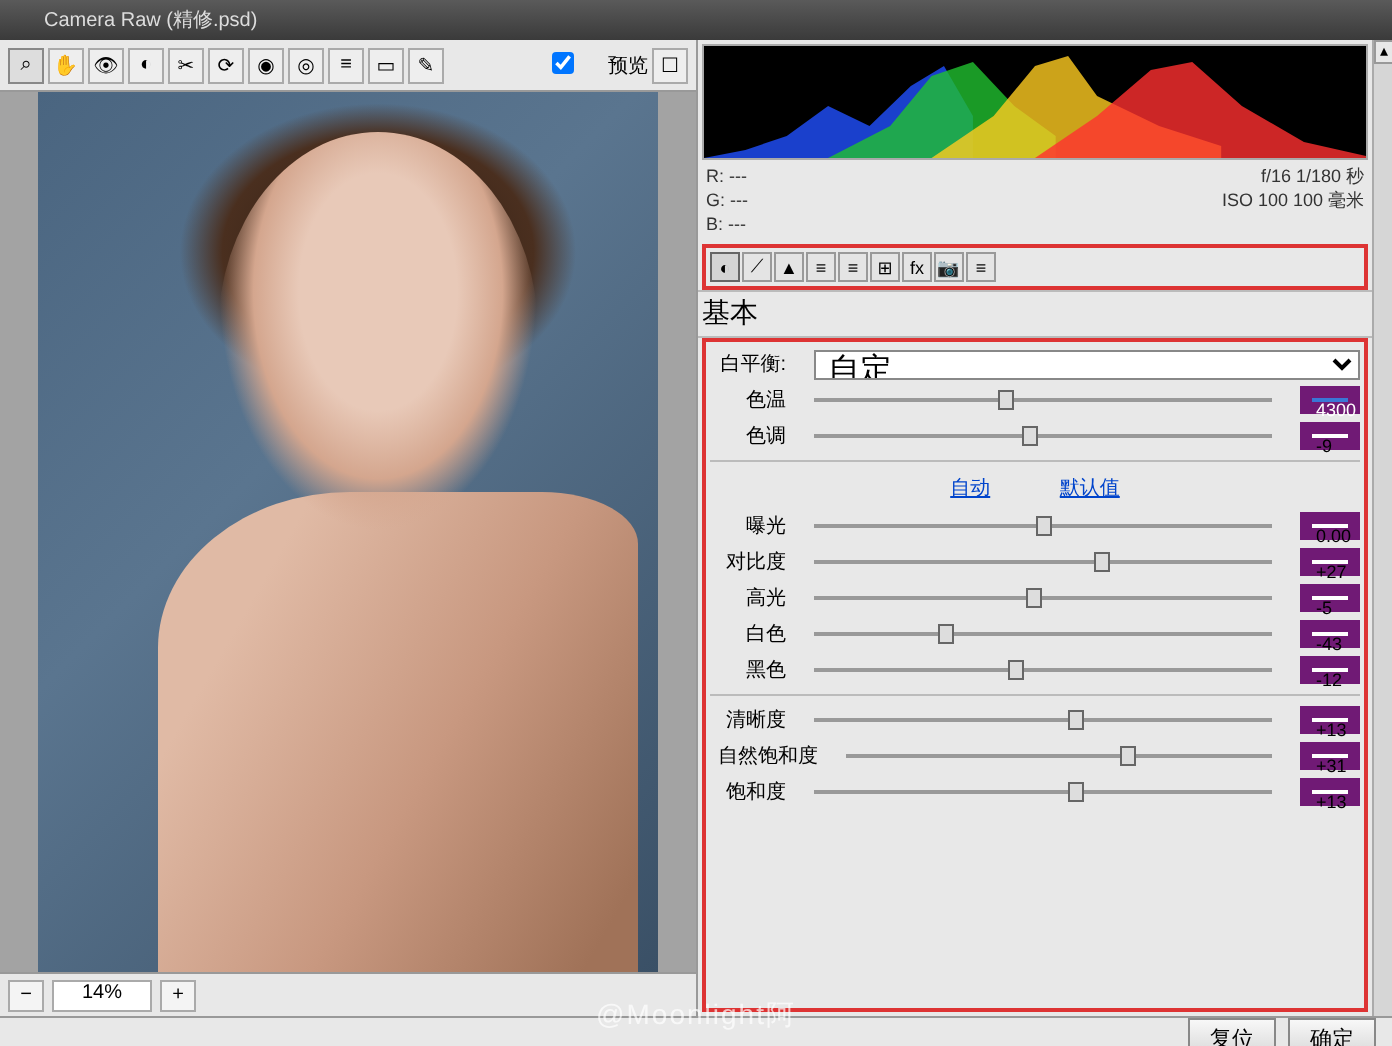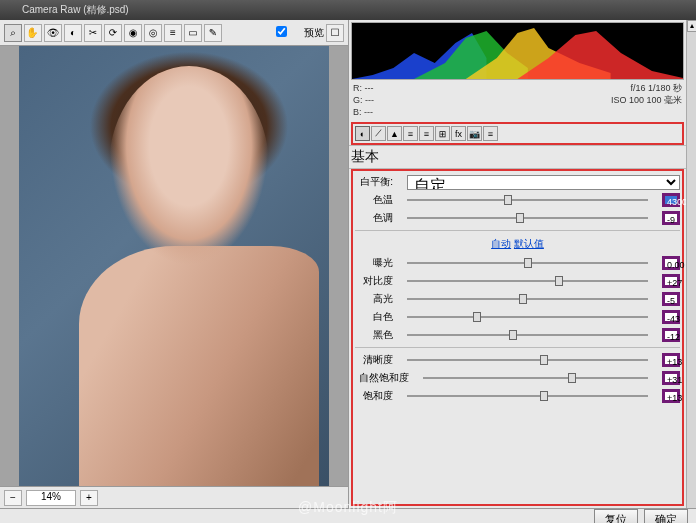--- a/index.html
+++ b/index.html
@@ -32,31 +32,31 @@
 .exif { padding: 2px 4px; font-size: 9px; color: #333; }
 .exif-row { display: flex; justify-content: space-between; line-height: 12px; }
 .tabrow { display: flex; padding: 0 2px; gap: 1px; margin: 2px 2px 0 2px; border: 2px solid #d33; padding: 2px; }
 .tab { width: 15px; height: 15px; border: 1px solid #999; background: #e4e4e4; font-size: 9px; display: flex; align-items: center; justify-content: center; cursor: pointer; }
 .tab.active { background: #d4d4d4; border-color: #666; }
 .panel-title { text-align: left; font-size: 14px; padding: 2px; border-top: 1px solid #bbb; border-bottom: 1px solid #bbb; }
 .panel-body { margin: 0 2px 2px 2px; border: 2px solid #d33; padding: 3px 2px; display: flex; flex-direction: column; gap: 2px; flex: 1; }
 .row { display: flex; align-items: center; gap: 14px; height: 16px; }
 .lbl { width: 38px; font-size: 10px; text-align: right; }
 .sel { flex: 1; height: 15px; border: 1px solid #888; background: #fff; font-size: 16px; padding: 0 2px; }
-.val { width: 18px; height: 14px; border: 3px solid #701a75; background: #fff; font-size: 9px; padding: 0 2px; line-height: 13px; }
+.val { width: 30px; height: 14px; border: 6px solid #701a75; background: #fff; font-size: 9px; padding: 0 2px; line-height: 13px; }
 .val.hl { background: #3a76d6; color: #fff; }
 .slider { flex: 1; height: 10px; position: relative; }
 .slider-track { position: absolute; top: 4px; left: 0; right: 0; height: 2px; background: #ccc; border: 1px solid #999; }
 .slider-track.temp { background: linear-gradient(90deg,#4080ff,#aaa,#ffcc44); }
 .slider-track.tint { background: linear-gradient(90deg,#40c040,#aaa,#e040e0); }
 .slider-track.sat { background: linear-gradient(90deg,#888,#4060ff,#40c040,#ffcc40,#ff6040,#e040e0); }
 .slider-thumb { position: absolute; top: 0; width: 8px; height: 10px; background: #ddd; border: 1px solid #666; transform: translateX(-50%); }
 .sep { height: 1px; background: #bbb; margin: 2px 0; }
 .links { text-align: center; padding: 2px; font-size: 10px; }
-.lnk { color: #0044cc; text-decoration: underline; cursor: pointer; margin: 0 0; }
+.lnk { color: #0044cc; text-decoration: underline; cursor: pointer; margin: 0 16px; }
 .footer { height: 30px; background: #e8e8e8; border-top: 1px solid #999; display: flex; align-items: center; justify-content: flex-end; padding: 0 8px; gap: 6px; }
 .btn { height: 20px; padding: 0 10px; border: 1px solid #888; background: linear-gradient(#f8f8f8,#d8d8d8); font-size: 11px; cursor: pointer; }
 .wm { position: absolute; bottom: 6px; left: 50%; transform: translateX(-50%); color: rgba(255,255,255,.7); font-size: 14px; pointer-events: none; letter-spacing: 1px; }
 </style>
 </head>
 <body>
 
 <div class="window">
   <div class="titlebar">Camera Raw (精修.psd)</div>
   <div class="content">

